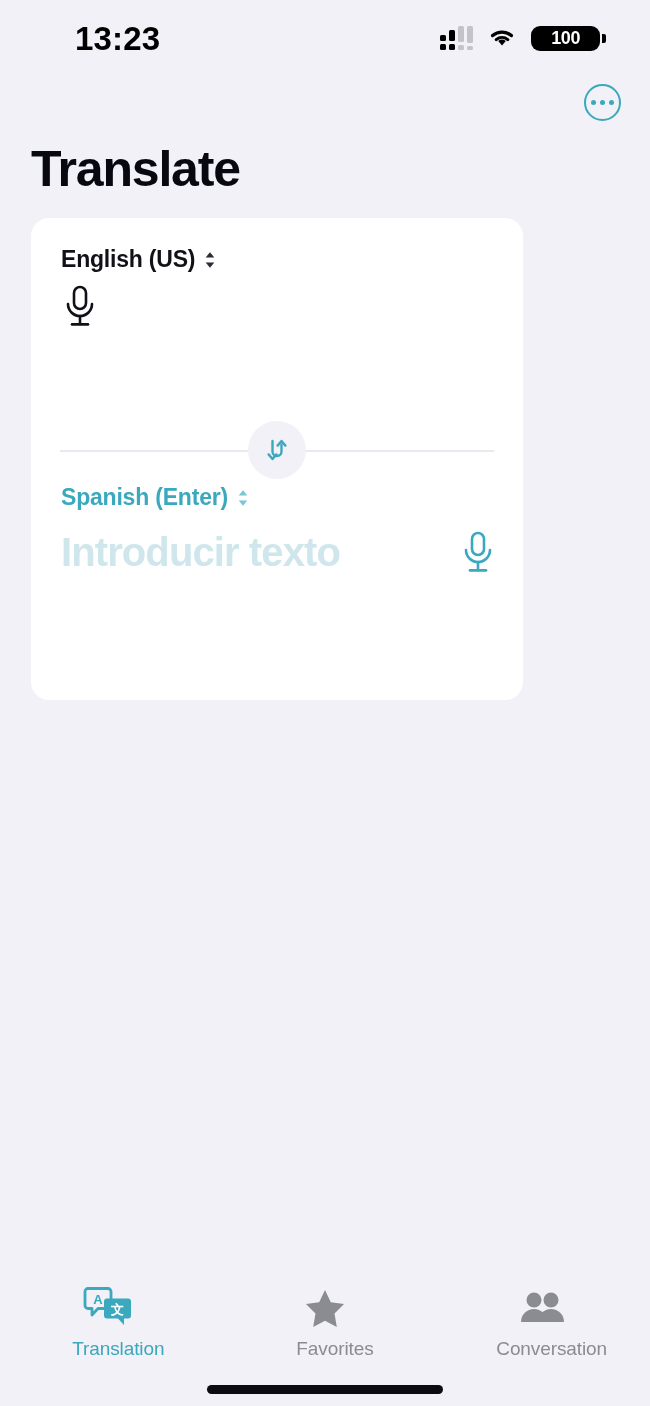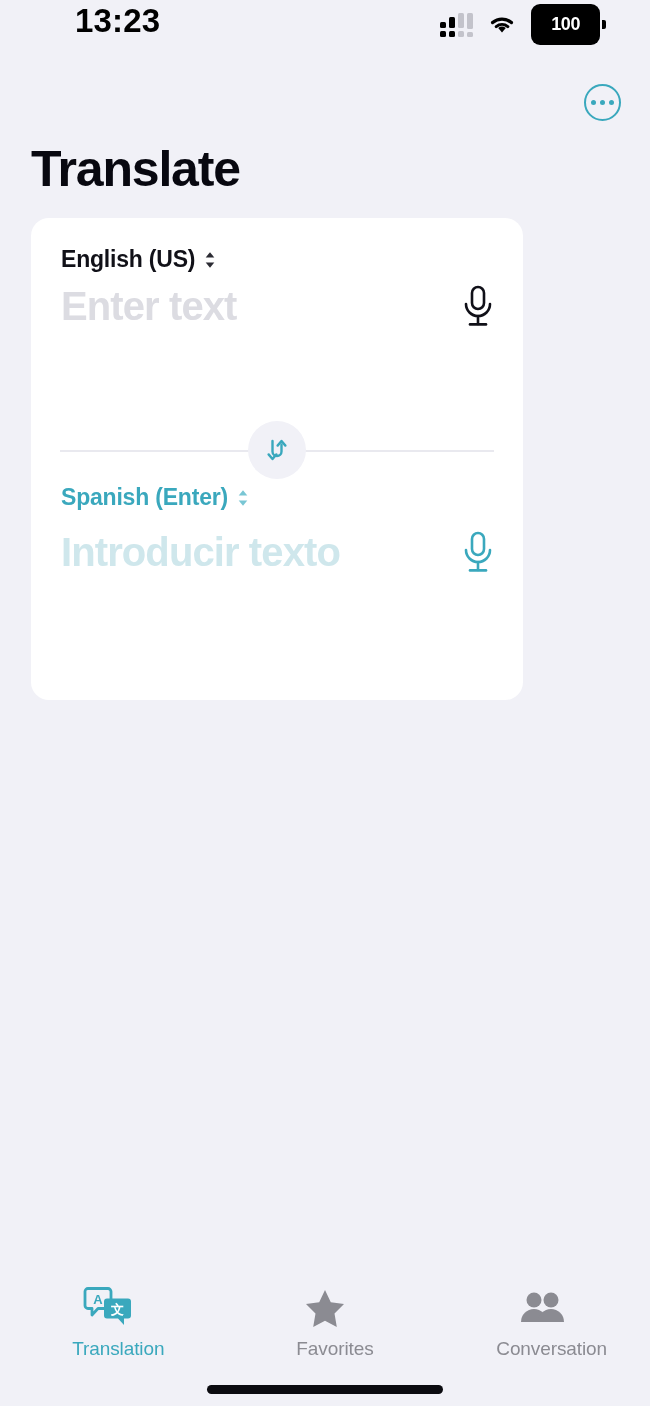--- a/index.html
+++ b/index.html
@@ -14,21 +14,21 @@
     background: #f1f1f7;
     font-family: "Liberation Sans", sans-serif;
     -webkit-font-smoothing: antialiased;
     position: relative;
   }
 
   
   .status-bar {
     height: 72px;
     display: flex;
-    align-items: flex-start;
+    align-items: center;
     justify-content: space-between;
     padding: 0 44px 0 0;
     position: relative;
   }
   .status-time {
     font-size: 33px;
     font-weight: bold;
     color: #000;
     letter-spacing: 0.2px;
     margin-left: 75px;
@@ -76,21 +76,21 @@
   .wifi { width: 30px; height: 22px; display:block; }
 
   .battery {
     display: flex;
     align-items: center;
   }
   .battery-body {
     background: #000;
     color: #fff;
     border-radius: 9px;
-    height: 41px;
+    height: 25px;
     min-width: 52px;
     display: flex;
     align-items: center;
     justify-content: center;
     font-size: 18px;
     font-weight: bold;
     padding: 0 20px;
     letter-spacing: -0.4px;
   }
   .battery-cap {
@@ -305,21 +305,20 @@
   <div class="src-block">
     <div class="lang-row">
       <span class="lang-label src">English (US)</span>
       <svg class="chev" width="16" height="22" viewBox="0 0 16 22">
         <path d="M8 3.2 L12.3 8.4 H3.7 Z" fill="#2b2b33"></path>
         <path d="M8 18.8 L3.7 13.6 H12.3 Z" fill="#2b2b33"></path>
       </svg>
     </div>
 
     <div class="field-row">
-      <div class="placeholder src">Enter text</div>
       <svg class="mic" width="38" height="50" viewBox="0 0 38 50">
         <rect x="13" y="4" width="12" height="22" rx="6" stroke="#101018" stroke-width="2.6" fill="none"></rect>
         <path d="M7 21 a12 12 0 0 0 24 0" stroke="#101018" stroke-width="2.6" fill="none" stroke-linecap="round"></path>
         <line x1="19" y1="33" x2="19" y2="41" stroke="#101018" stroke-width="2.6" stroke-linecap="round"></line>
         <line x1="11" y1="41.4" x2="27" y2="41.4" stroke="#101018" stroke-width="2.6" stroke-linecap="round"></line>
       </svg>
     </div>
   </div>
 
   <div class="divider"></div>

